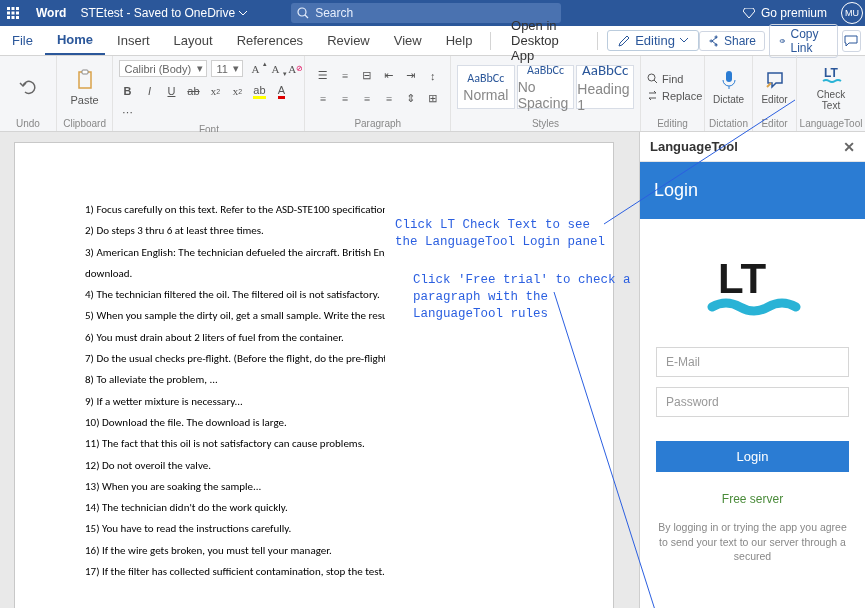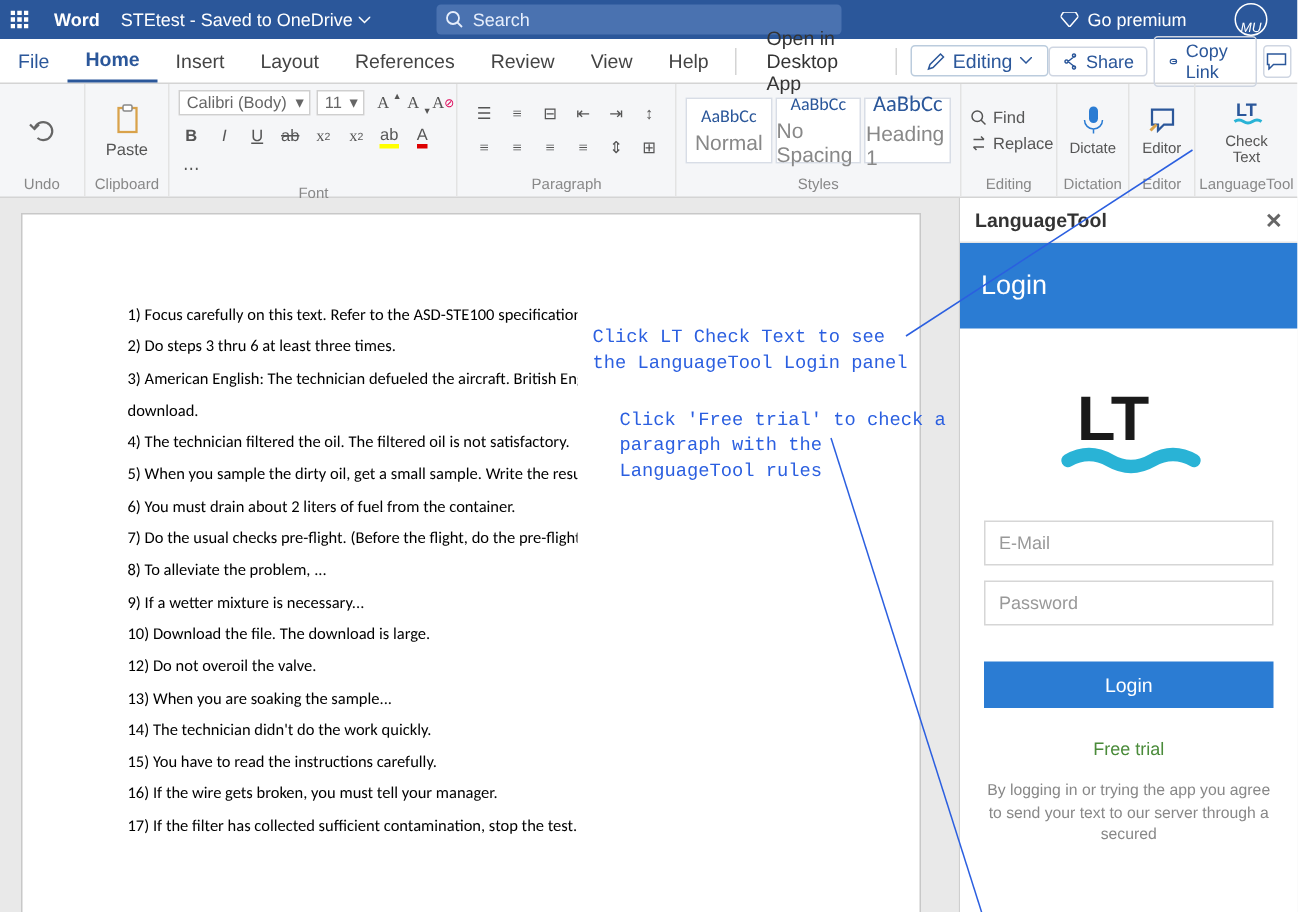--- a/index.html
+++ b/index.html
@@ -9,21 +9,21 @@
 .titlebar { height: 26px; background: #2b579a; color: #fff; display: flex; align-items: center; font-size: 12px; }
 .waffle { width: 26px; height: 26px; display: flex; align-items: center; justify-content: center; }
 .waffle svg { fill: #fff; }
 .appname { font-weight: 600; padding: 0 10px; }
 .doctitle { padding: 0 4px; display: flex; align-items: center; gap: 4px; }
 .searchbox { margin-left: 40px; flex: 0 0 270px; height: 20px; background: #4a72b0; border-radius: 3px; display: flex; align-items: center; padding: 0 6px; color: #e6eefc; gap: 6px; }
 .searchbox input { background: transparent; border: none; color: #e6eefc; font-size: 12px; outline: none; flex: 1; }
 .searchbox input::placeholder { color: #e6eefc; }
 .title-spacer { flex: 1; }
 .gopremium { padding: 0 12px; display: flex; align-items: center; gap: 6px; cursor: pointer; }
-.avatar { width: 22px; height: 22px; border-radius: 50%; border: 1px solid #fff; display: flex; align-items: flex-end; justify-content: center; font-size: 9px; margin: 0 20px; font-style: italic; }
+.avatar { width: 22px; height: 22px; border-radius: 50%; border: 1px solid #fff; display: flex; align-items: center; justify-content: center; font-size: 9px; margin: 0 2px; }
 
 
 .menutabs { height: 30px; background: #fff; border-bottom: 1px solid #d4d4d4; display: flex; align-items: center; font-size: 13px; color: #444; }
 .menutabs .mtab { padding: 12px 12px; height: 100%; display: flex; align-items: center; cursor: pointer; }
 .menutabs .mtab.active { color: #2b579a; border-bottom: 2px solid #2b579a; font-weight: 600; }
 .menutabs .mtab.file { color: #2b579a; font-weight: 500; }
 .menutabs .opendesktop { padding: 0 14px; color: #333; cursor: pointer; }
 .menutabs .editing-btn { margin-left: 8px; border: 1px solid #bcd; border-radius: 3px; padding: 2px 10px; color: #2b579a; display: flex; align-items: center; gap: 5px; cursor: pointer; }
 .menutabs .right { margin-left: auto; display: flex; align-items: center; gap: 4px; padding-right: 4px; }
 .menutabs .rbtn { border: 1px solid #cfd6e2; border-radius: 3px; padding: 2px 8px; font-size: 12px; color: #2b579a; display: flex; align-items: center; gap: 4px; cursor: pointer; justify-content: center; }
@@ -327,20 +327,21 @@
       <p>2) Do steps 3 thru 6 at least three times.</p>
       <p>3) American English: The technician defueled the aircraft. British English: The technician defuelled the aircraft.</p>
       <p>download.</p>
       <p>4) The technician filtered the oil. The filtered oil is not satisfactory.</p>
       <p>5) When you sample the dirty oil, get a small sample. Write the results.</p>
       <p>6) You must drain about 2 liters of fuel from the container.</p>
       <p>7) Do the usual checks pre-flight. (Before the flight, do the pre-flight checks.)</p>
       <p>8) To alleviate the problem, ...</p>
       <p>9) If a wetter mixture is necessary...</p>
       <p>10) Download the file. The download is large.</p>
+      <p>11) The fact that this oil is not satisfactory can cause problems.</p>
       <p>12) Do not overoil the valve.</p>
       <p>13) When you are soaking the sample...</p>
       <p>14) The technician didn't do the work quickly.</p>
       <p>15) You have to read the instructions carefully.</p>
       <p>16) If the wire gets broken, you must tell your manager.</p>
       <p>17) If the filter has collected sufficient contamination, stop the test.</p>
     </div>
 
     <div class="annot" style="left:395px;top:85px;white-space:pre">Click LT Check Text to see
 the LanguageTool Login panel</div>
@@ -358,21 +359,21 @@
     <div class="sp-logo">
       <svg width="110" height="70" viewBox="0 0 110 70">
         <text x="20" y="40" font-size="42" font-weight="900" fill="#1a1a1a" font-family="Arial Black, Arial">LT</text>
         <path d="M14 54 Q28 46 42 54 T70 54 T98 54" stroke="#29b3d6" fill="none" stroke-width="9" stroke-linecap="round"></path>
       </svg>
     </div>
     <div class="sp-form">
       <input placeholder="E-Mail" style="">
       <input type="password" placeholder="Password" style="">
       <div class="sp-login-btn">Login</div>
-      <div class="sp-trial">Free trial</div>
+      <div class="sp-trial">Free server</div>
     </div>
     <div class="sp-foot">By logging in or trying the app you agree to send your text to our server through a secured</div>
   </div>
 </div>
 
 <svg style="position:absolute;left:0;top:0;width:865px;height:608px;pointer-events:none">
   <line x1="604" y1="224" x2="795" y2="100" stroke="#2b5fe0" stroke-width="1"></line>
   <line x1="554" y1="292" x2="662" y2="632" stroke="#2b5fe0" stroke-width="1"></line>
 </svg>
 

